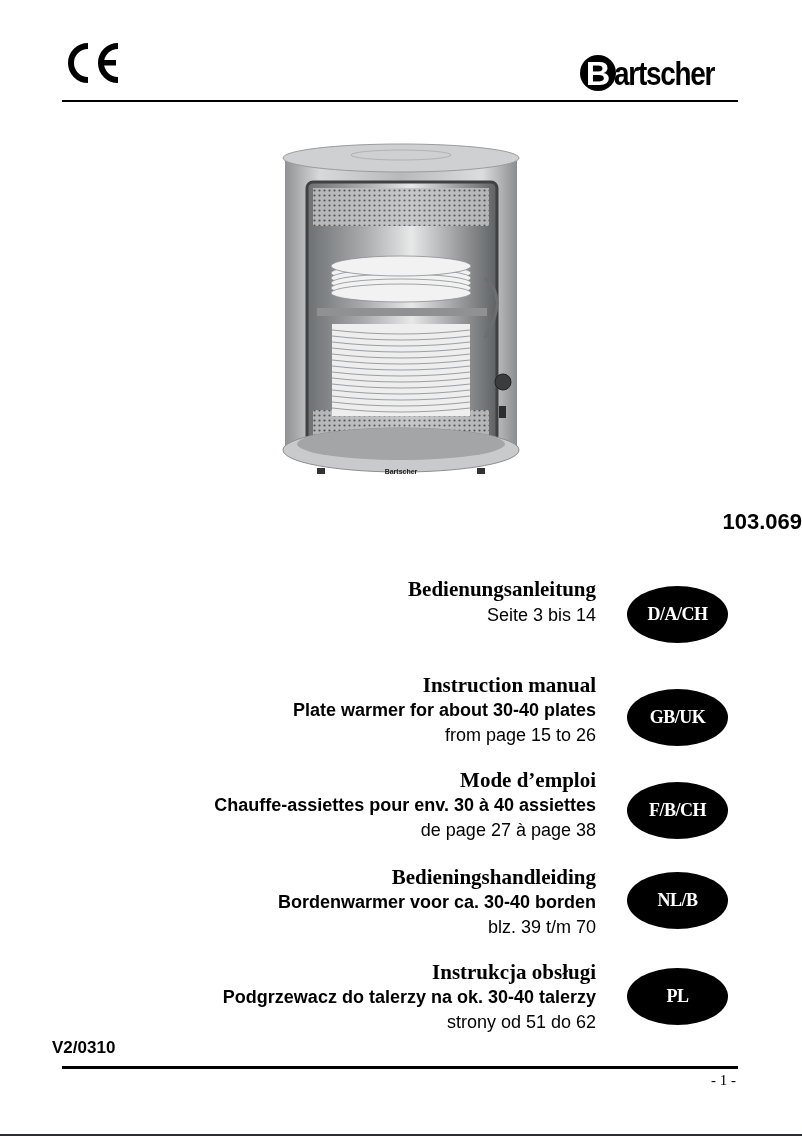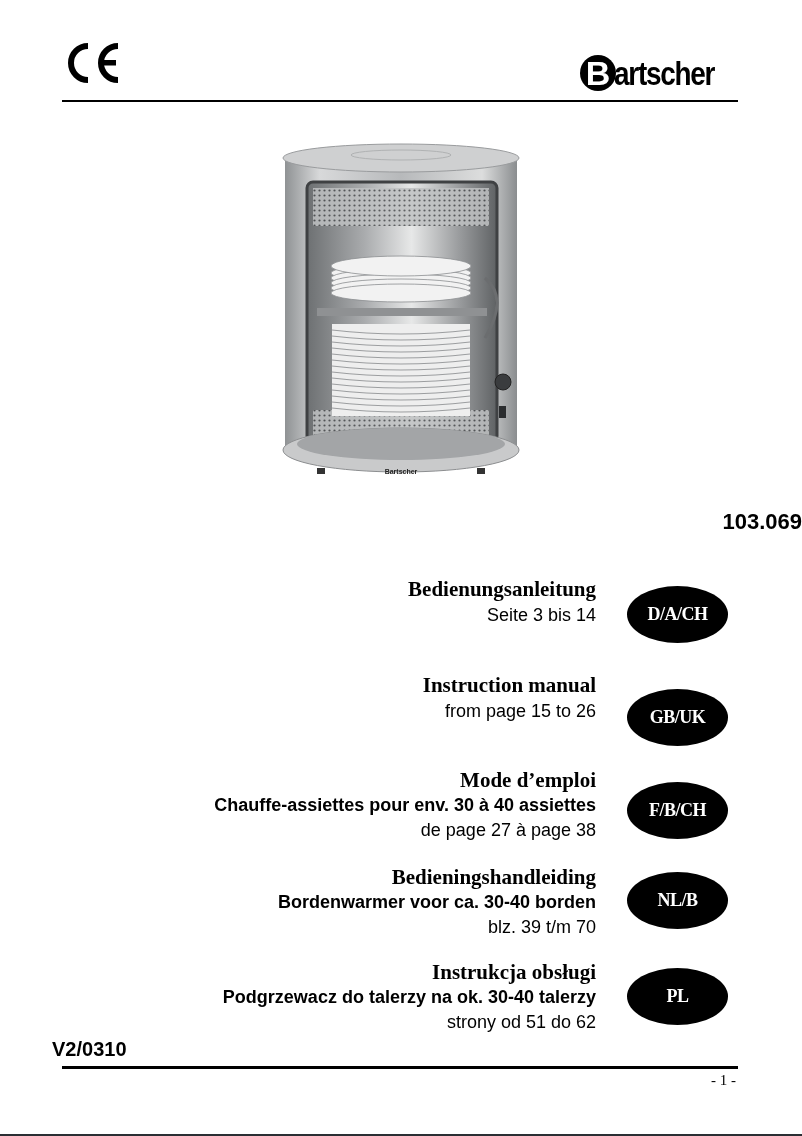--- a/index.html
+++ b/index.html
@@ -31,21 +31,21 @@
       font-family: Liberation Serif, serif; font-weight: bold; font-size: 21px;
       line-height: 26px; white-space: nowrap;
     }
     .sec-sub { font-weight: bold; font-size: 18px; line-height: 24px; white-space: nowrap; }
     .sec-pages { font-size: 18px; line-height: 26px; white-space: nowrap; }
     .lang-badge {
       position: absolute; left: 627px; width: 101px; height: 57px; border-radius: 50%;
       background: #000; color: #fff; display: flex; align-items: center; justify-content: center;
       font-family: "Liberation Serif", serif; font-weight: bold; font-size: 18px; letter-spacing: -0.5px; text-align: center;
     }
-    .version { position: absolute; left: 52px; top: 1038px; font-weight: bold; font-size: 20px; }
+    .version { position: absolute; left: 52px; top: 1038px; font-weight: bold; font-size: 17px; }
     .rule-bottom { position: absolute; left: 62px; top: 1066px; width: 676px; height: 3px; background: #000; }
     .page-num { position: absolute; right: 66px; top: 1072px; font-family: "Liberation Serif", serif; font-size: 15px; }
     .bottom-edge { position: absolute; left: 0; bottom: 0; width: 802px; height: 2px; background: #2a2e33; }
   </style>
 </head>
 <body>
 
 <svg class="ce-mark" viewBox="0 0 60 46">
   <path d="M26 6 A17 17 0 1 0 26 40" fill="none" stroke="#000" stroke-width="6"></path>
   <path d="M56 6 A17 17 0 1 0 56 40" fill="none" stroke="#000" stroke-width="6"></path>
@@ -134,20 +134,21 @@
 <div class="model-no">103.069</div>
 
 <div class="section" style="top:576px;">
   <div class="sec-title">Bedienungsanleitung</div>
   <div class="sec-pages">Seite 3 bis 14</div>
 </div>
 <div class="lang-badge" style="top:586px;">D/A/CH</div>
 
 <div class="section" style="top:672px;">
   <div class="sec-title">Instruction manual</div>
+  <div class="sec-sub">Plate warmer for about 30-40 plates</div>
   <div class="sec-pages">from page 15 to 26</div>
 </div>
 <div class="lang-badge" style="top:689px;">GB/UK</div>
 
 <div class="section" style="top:767px;">
   <div class="sec-title">Mode d’emploi</div>
   <div class="sec-sub">Chauffe-assiettes pour env. 30 à 40 assiettes</div>
   <div class="sec-pages">de page 27 à page 38</div>
 </div>
 <div class="lang-badge" style="top:782px;">F/B/CH</div>

